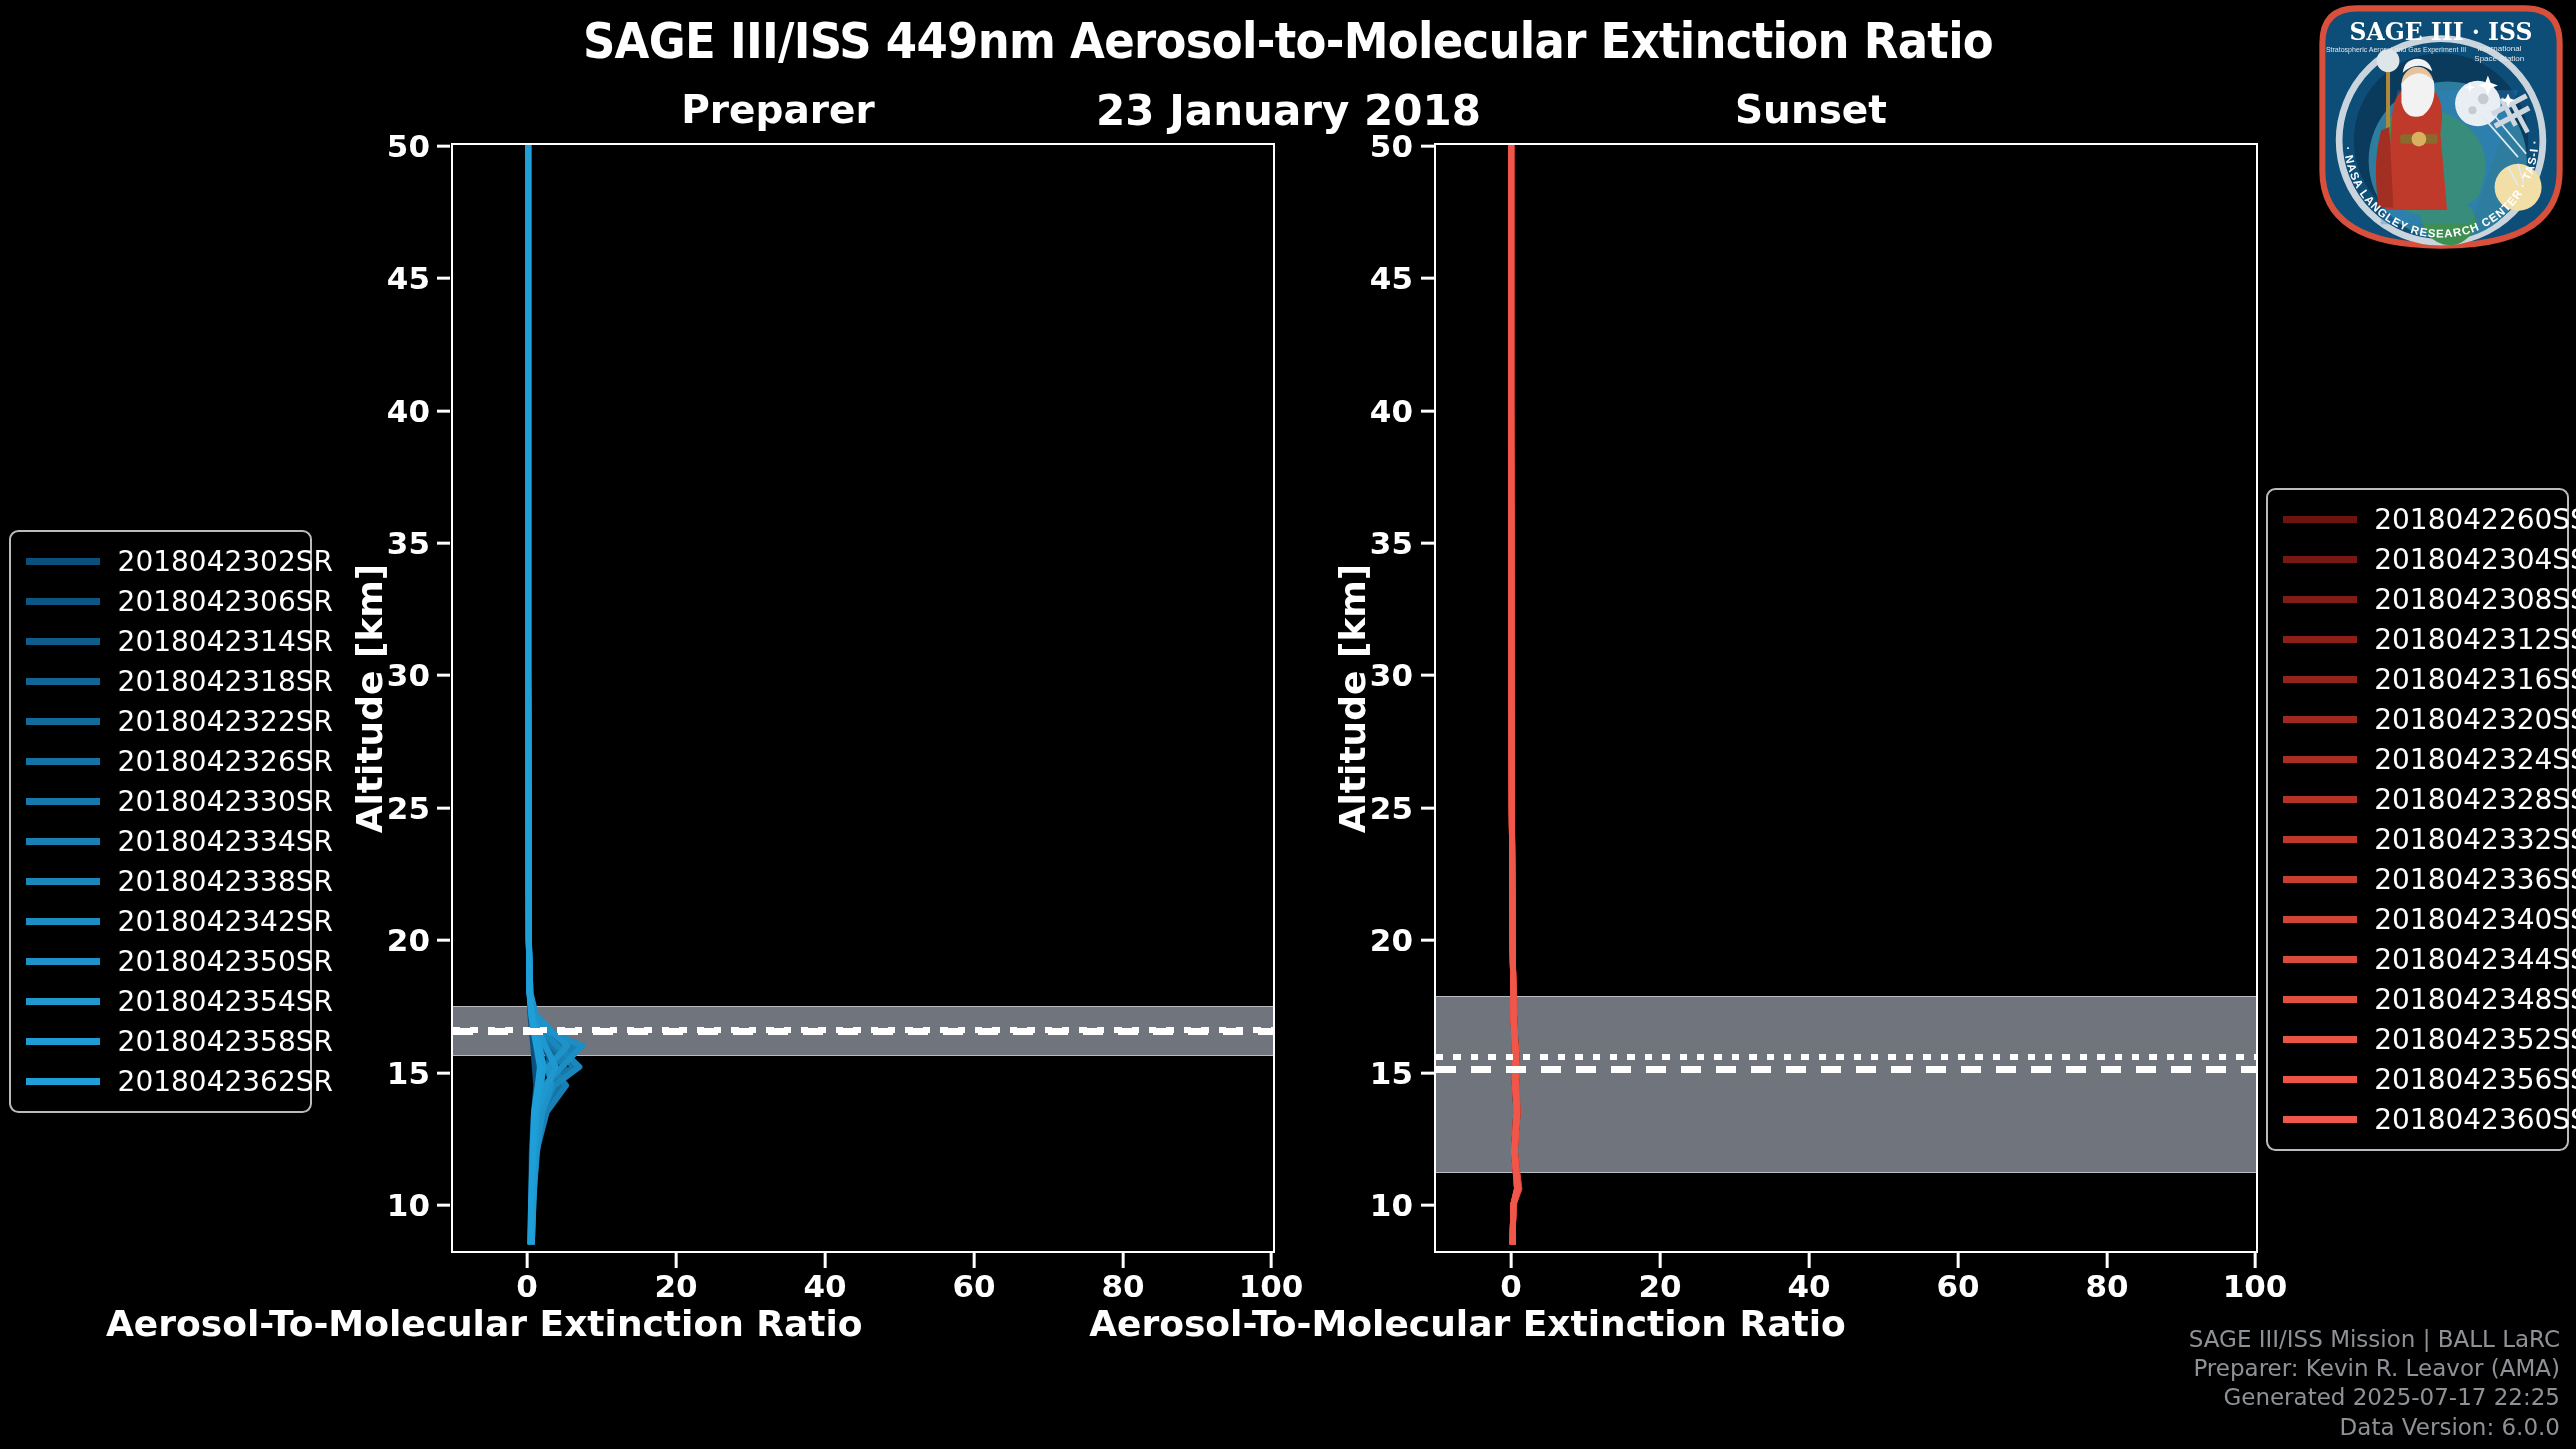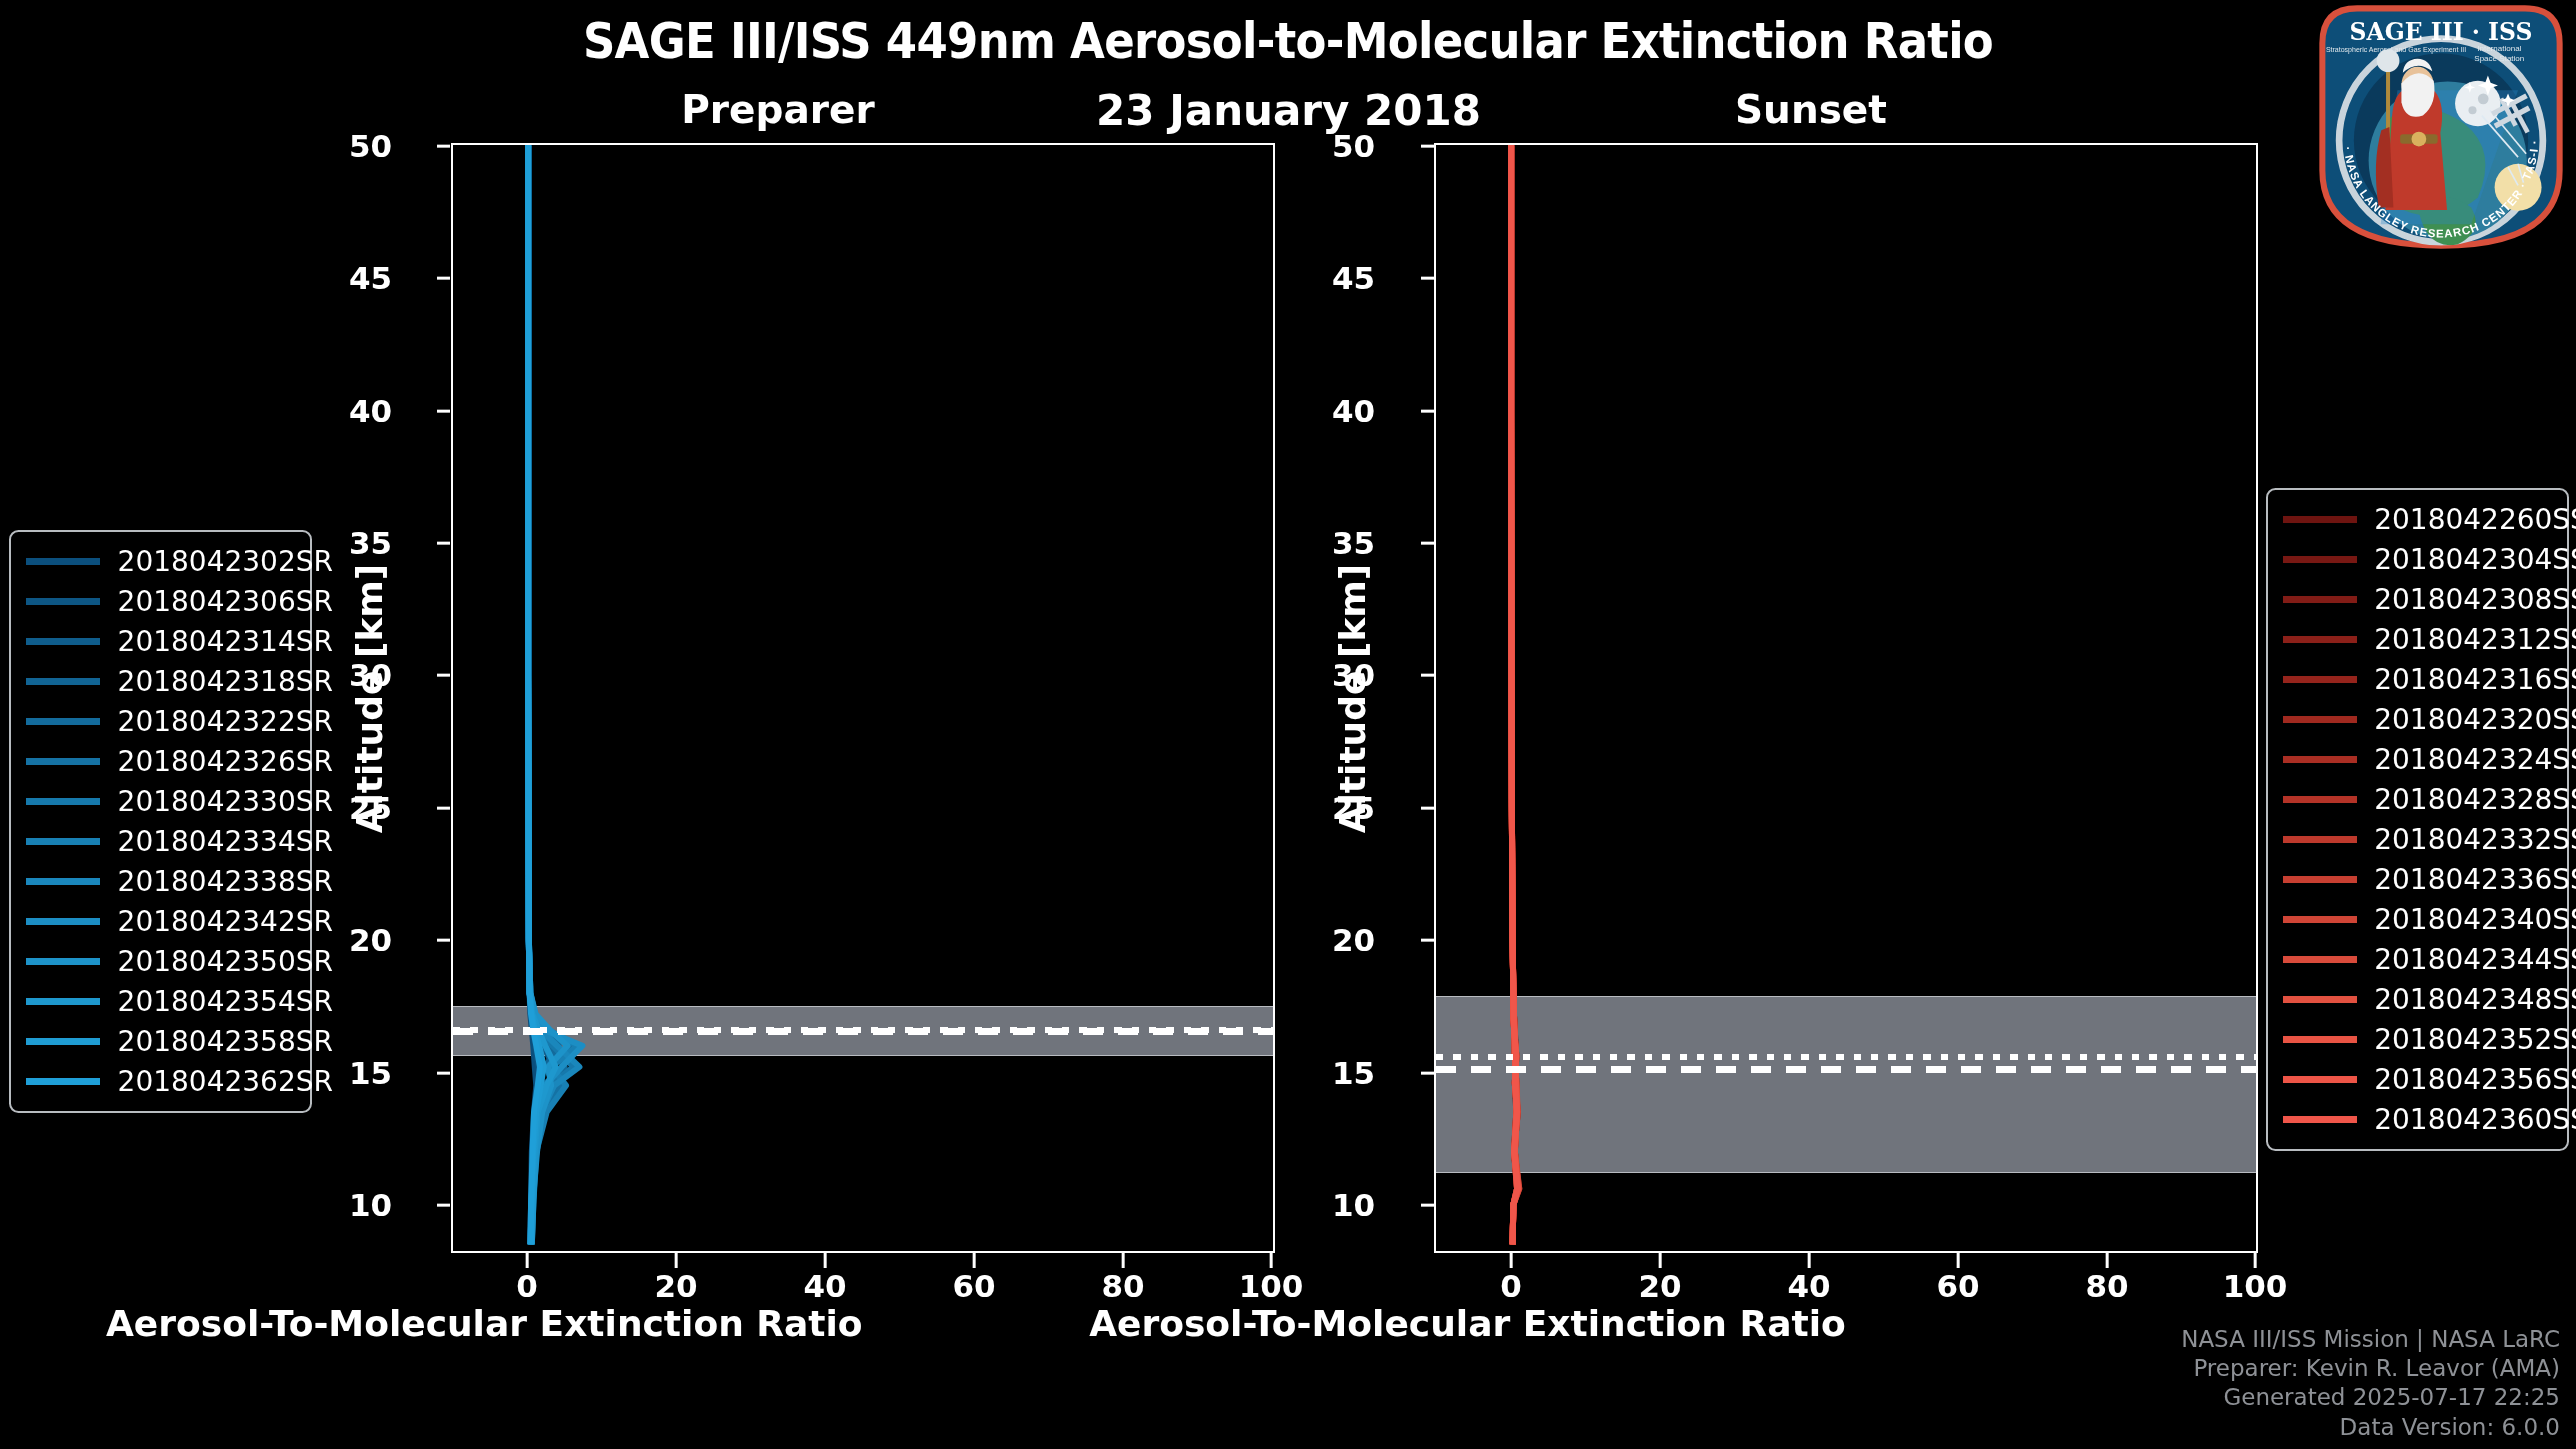--- a/index.html
+++ b/index.html
@@ -28,21 +28,21 @@
 
   
   .tropo-band{position:absolute;left:0;right:0;background:#70747c;
       border-top:1.3px solid #b9bcc1;border-bottom:1.3px solid #b9bcc1;}
   .tropo-mean{position:absolute;left:0;right:0;height:6.7px;
       background:repeating-linear-gradient(to right,#fff 0 20px,transparent 20px 35px);}
   .tropo-median{position:absolute;left:0;right:0;height:6px;
       background:repeating-linear-gradient(to right,#fff 0 7.4px,transparent 7.4px 17.4px);}
 
   
-  .ytick-label{position:absolute;right:0;text-align:left;font-size:31px;
+  .ytick-label{position:absolute;right:0;text-align:right;font-size:31px;
       font-weight:bold;transform:translateY(-50%);width:81px;}
   .ytick-mark{position:absolute;width:13.4px;height:2.7px;background:#fff;
       transform:translateY(-50%);}
   .xtick-label{position:absolute;top:14.8px;text-align:center;font-size:31px;
       font-weight:bold;transform:translateX(-50%);width:107px;}
   .xtick-mark{position:absolute;top:0;width:2.7px;height:14.8px;background:#fff;
       transform:translateX(-50%);}
 
   .axis-x-title{position:absolute;text-align:center;font-size:36px;
       font-weight:bold;width:939px;}
@@ -330,21 +330,21 @@
     </div>
     <div class="legend-row">
       <div class="legend-swatch" style="background: rgb(240, 86, 74);"></div>
       <div class="legend-text">2018042360SS</div>
     </div>
   </div>
 <div id="legend-tropo">
   </div>
 
 <div id="footer">
-  <div>NASA III/ISS Mission | NASA LaRC</div>
+  <div>SAGE III/ISS Mission | BALL LaRC</div>
   <div>Preparer: Kevin R. Leavor (AMA)</div>
   <div>Generated 2025-07-17 22:25</div>
   <div>Data Version: 6.0.0</div>
 </div>
 
 <div id="logo">
   <svg viewBox="0 0 370 370" width="248" height="248">
     <defs>
       <clipPath id="patchClip">
         <path d="M60 8 H310 Q362 8 362 60 V250 Q362 362 185 362 Q8 362 8 250 V60 Q8 8 60 8 Z"></path>

